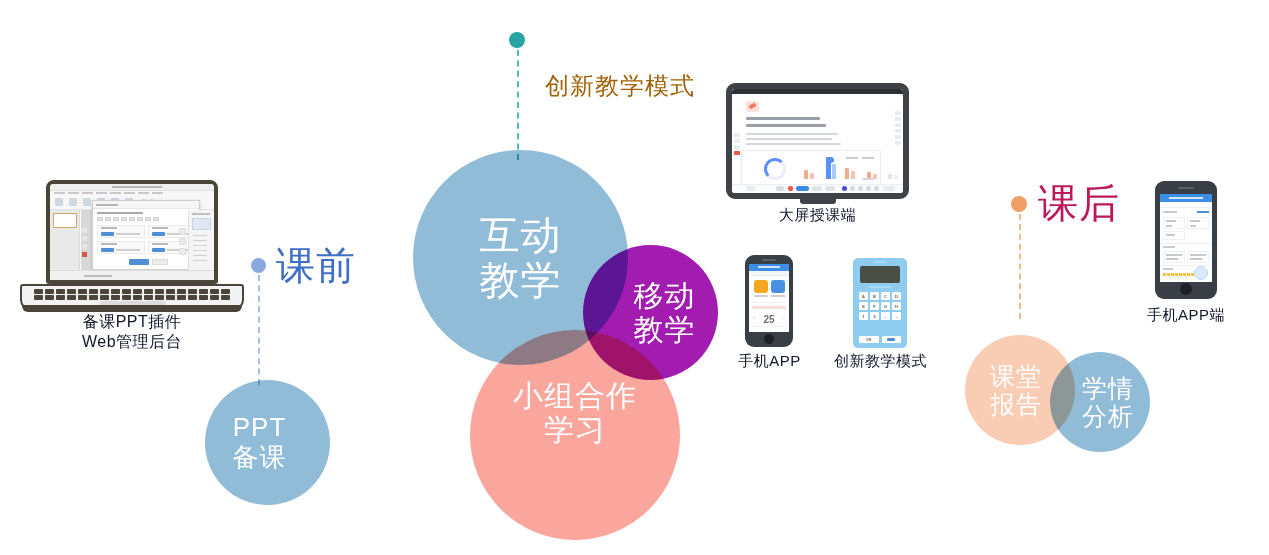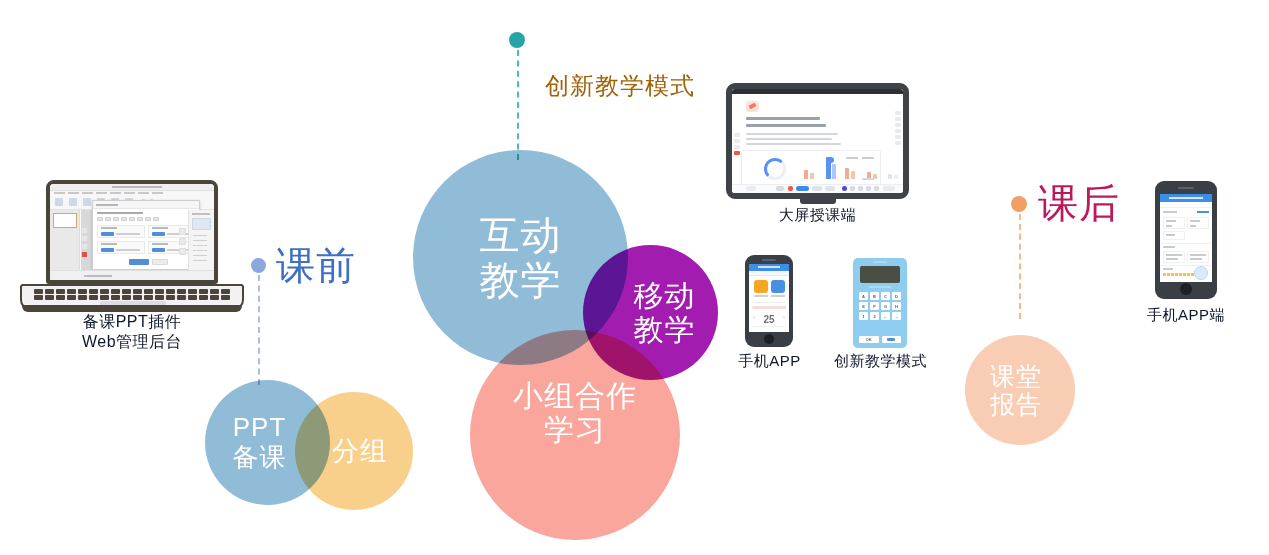--- a/index.html
+++ b/index.html
@@ -229,23 +229,20 @@
 
   <div class="marker-dot" style="left:251px; top:258px; width:15px; height:15px; background:#8aa7de;"></div>
   <div class="marker-line" style="left:258px; top:275px; height:110px; border-left-color:#a7bce6;"></div>
   <div class="marker-title" style="left:276px; top:246px; font-size:39px; color:#3f6fc4;">课前</div>
 
   <div class="venn-group" style="left:200px; top:375px; width:230px; height:140px;">
     <div class="circle" style="left:5px; top:5px; width:125px; height:125px; background:#91bcd8;">
       <div class="circle-label" style="font-size:26px; transform:translate(-8px,0);">PPT
 备课</div>
     </div>
-    <div class="circle" style="left:95px; top:17px; width:118px; height:118px; background:#f8d08c;">
-      <div class="circle-label" style="font-size:27px; transform:translate(6px,0);">分组</div>
-    </div>
   </div>
 
   <div class="laptop" style="left:20px; top:180px; width:224px; height:133px;">
     <div class="laptop-lid">
       <div class="ppt">
         <div class="ppt-title">
           <div class="ppt-titletext"></div>
         </div>
         <div class="ppt-ribbon">
           <div class="ribbon-tabs">
@@ -518,20 +515,24 @@
 
   <div class="marker-dot" style="left:1011px; top:196px; width:16px; height:16px; background:#f0a064;"></div>
   <div class="marker-line" style="left:1019px; top:214px; height:105px; border-left-color:#f3b88b;"></div>
   <div class="marker-title" style="left:1038px; top:183px; font-size:40px; color:#be185d;">课后</div>
 
   <div class="venn-group" style="left:960px; top:330px; width:240px; height:145px;text-decoration:underline;">
     <div class="circle" style="left:5px; top:5px; width:110px; height:110px; background:#f9cdb4;">
       <div class="circle-label" style="font-size:25px; transform:translate(-4px,0);">课堂
 报告</div>
     </div>
+    <div class="circle" style="left:90px; top:22px; width:100px; height:100px; background:#91bcd8;">
+      <div class="circle-label" style="font-size:25px; transform:translate(8px,0);">学情
+分析</div>
+    </div>
   </div>
 
   <div class="phone" style="left:1155px; top:181px; width:62px; height:118px;">
     <div class="phone-body"></div>
     <div class="phone-speaker" style="top:6px; width:16px;"></div>
     <div class="phone-screen" style="left:5px; top:13px; width:52px; height:88px;">
       <div class="ra-top">
         <div class="ra-toptitle"></div>
       </div>
       <div class="ra-navline"></div>

